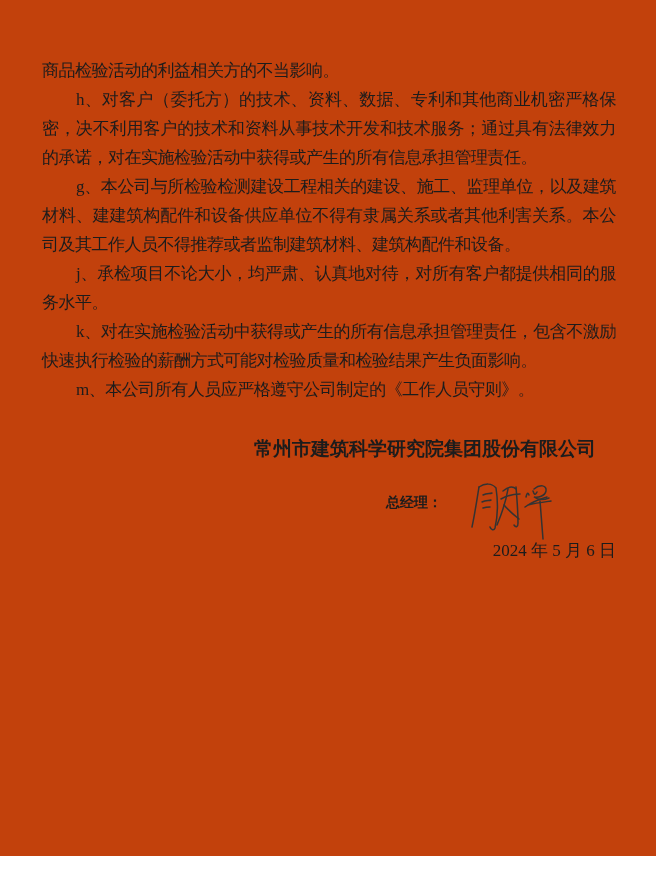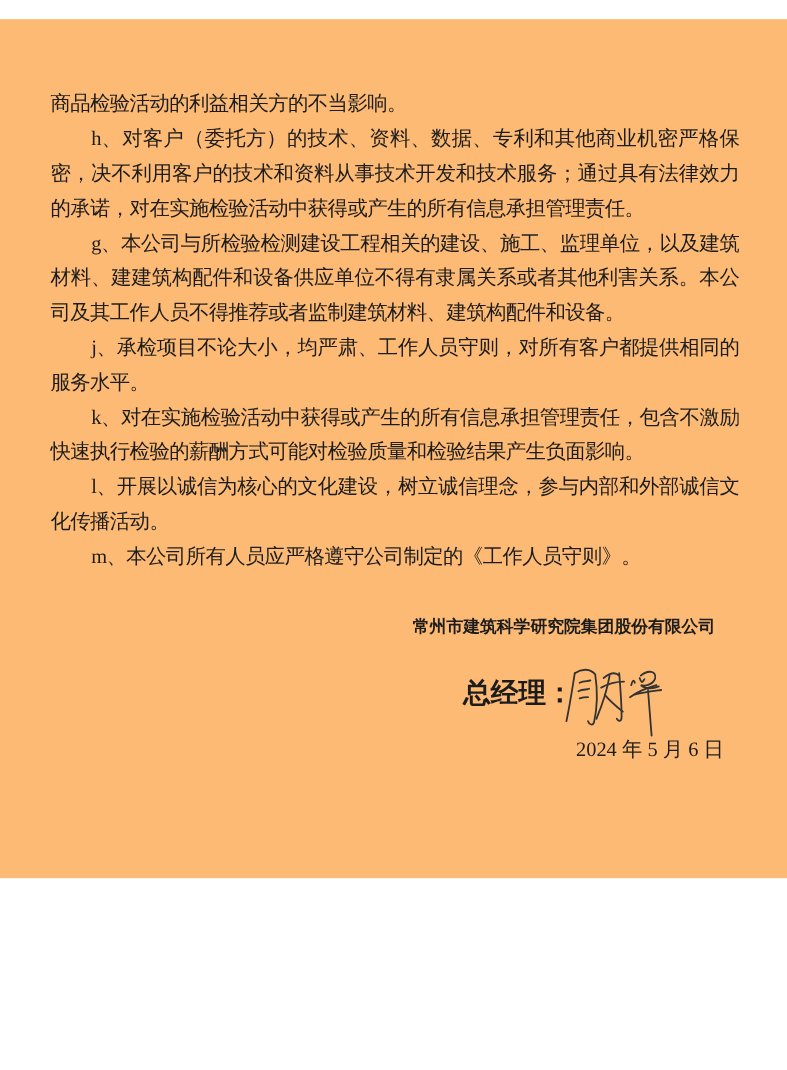--- a/index.html
+++ b/index.html
@@ -1,83 +1,82 @@
 <!DOCTYPE html>
 <html><head>
 <meta charset="utf-8">
 <style>
   html, body { margin: 0; padding: 0; background: #ffffff; }
   .page {
     position: relative;
     width: 656px;
-    height: 716px;
-    background: #fdba74;
+    height: 856px;
+    background: #c2410c;
     color: #1c1c1c;
     overflow: hidden;
     font-family: "Liberation Serif", "DejaVu Serif", serif;
-    margin-top: 16px;
   }
   .content {
     padding: 56px 40px 0 42px;
   }
   p.para {
     margin: 0;
     font-size: 17px;
     line-height: 29px;
     letter-spacing: -0.5px;
     text-align: justify;
     font-family: "Liberation Serif", "DejaVu Serif", serif;
   }
   p.para.indent { text-indent: 2em; }
   .company-line {
     margin-top: 30px;
     margin-right: 20px;
-    font-size: 14px;
+    font-size: 19px;
     line-height: 29px;
     font-weight: bold;
     text-align: right;
     font-family: "Liberation Sans", "DejaVu Sans", sans-serif;
   }
   .manager-row {
     position: relative;
     height: 29px;
     margin-top: 26px;
     margin-left: 344px;
   }
   .manager-label {
-    font-size: 23px;
+    font-size: 14px;
     line-height: 29px;
     font-weight: bold;
-    font-family: Liberation Sans, sans-serif;
+    font-family: Liberation Mono, monospace;
   }
   .signature-svg {
     position: absolute;
     left: 84px;
     top: -8px;
   }
   .date-line {
     margin-top: 18px;
     margin-left: 438px;
     font-size: 17px;
     line-height: 29px;
     font-family: "Liberation Serif", "DejaVu Serif", serif;
+    text-align: right;
   }
 </style>
 </head>
 <body>
 
 <div class="page">
   <div class="content">
 
     <p class="para">商品检验活动的利益相关方的不当影响。</p>
     <p class="para indent">h、对客户（委托方）的技术、资料、数据、专利和其他商业机密严格保密，决不利用客户的技术和资料从事技术开发和技术服务；通过具有法律效力的承诺，对在实施检验活动中获得或产生的所有信息承担管理责任。</p>
     <p class="para indent">g、本公司与所检验检测建设工程相关的建设、施工、监理单位，以及建筑材料、建建筑构配件和设备供应单位不得有隶属关系或者其他利害关系。本公司及其工作人员不得推荐或者监制建筑材料、建筑构配件和设备。</p>
-    <p class="para indent">j、承检项目不论大小，均严肃、工作人员守则，对所有客户都提供相同的服务水平。</p>
+    <p class="para indent">j、承检项目不论大小，均严肃、认真地对待，对所有客户都提供相同的服务水平。</p>
     <p class="para indent">k、对在实施检验活动中获得或产生的所有信息承担管理责任，包含不激励快速执行检验的薪酬方式可能对检验质量和检验结果产生负面影响。</p>
-    <p class="para indent">l、开展以诚信为核心的文化建设，树立诚信理念，参与内部和外部诚信文化传播活动。</p>
     <p class="para indent">m、本公司所有人员应严格遵守公司制定的《工作人员守则》。</p>
 
     <div class="company-line">常州市建筑科学研究院集团股份有限公司</div>
 
     <div class="manager-row">
       <span class="manager-label">总经理：</span>
       <svg class="signature-svg" width="104" height="62" viewBox="0 0 104 62" fill="none">
         <g stroke="#333333" stroke-width="1.5" stroke-linecap="round" fill="none">
           <path d="M9,6 C7,18 5,32 2,46"></path>
           <path d="M9,6 C15,2 22,2 26,7 C28,20 28,34 25,47 C24,50 21,49 20,46"></path>

